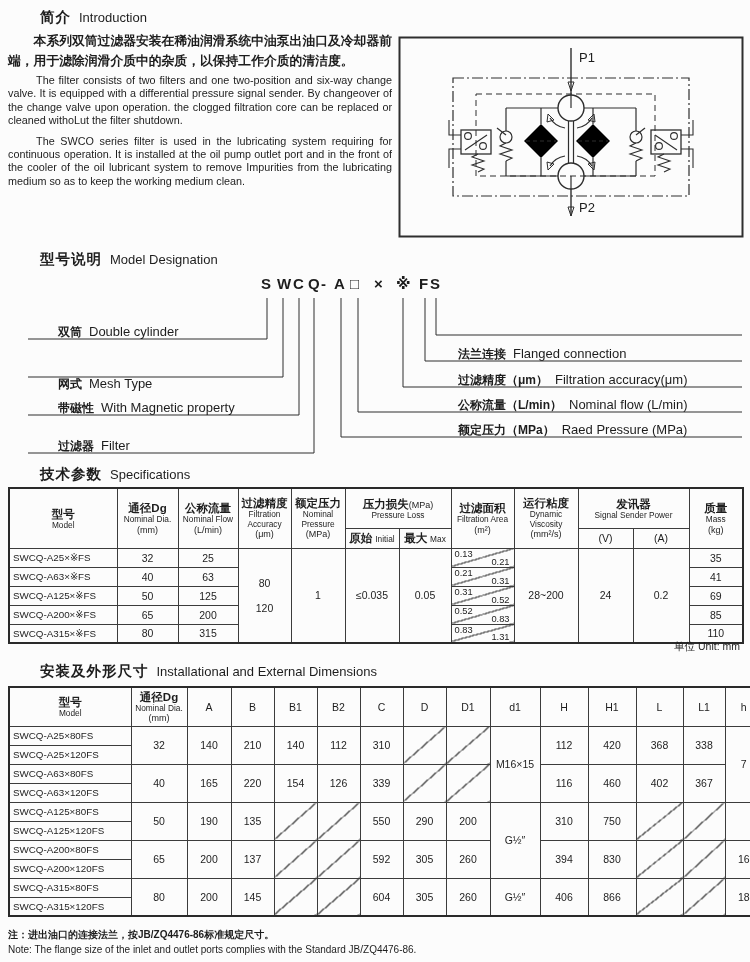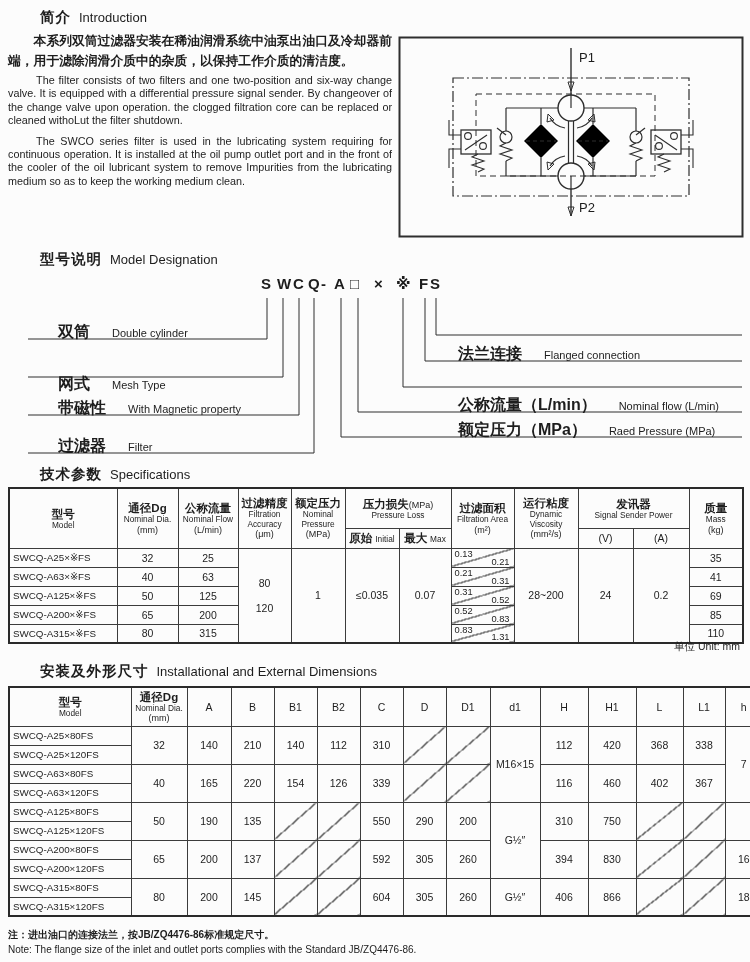--- a/index.html
+++ b/index.html
@@ -17,22 +17,22 @@
   .sec-title .en { font-size:13px; font-weight:400; margin-left:8px; }
   
   .zh-par { font-size:12.8px; line-height:19.5px; font-weight:600; text-align:justify; text-indent:2em; }
   .en-par { font-size:10.8px; line-height:13.4px; text-align:justify; text-indent:2.6em; }
   
   .schematic { position:absolute; left:398px; top:36px; width:346px; height:202px; }
   .schematic svg { display:block; }
   
   .code-char { position:absolute; top:30px; font-size:15px; font-weight:600; letter-spacing:0; }
   .md-label { position:absolute; white-space:nowrap; }
-  .md-label .zh { font-size:16px; font-weight:700; }
-  .md-label .en { font-size:11px; margin-left:22px; }
+  .md-label .zh { font-size:12px; font-weight:700; }
+  .md-label .en { font-size:13px; margin-left:7px; }
   
   table { border-collapse:collapse; table-layout:fixed; width:734px; }
   .dtable { position:absolute; left:8px; }
   td,th { border:1px solid #3c3c3c; text-align:center; vertical-align:middle;
           font-size:10.5px; font-weight:400; overflow:hidden; padding:0 1px; }
   .dtable { border:2px solid #2a2a2a; }
   td.model { text-align:left; padding-left:3px; font-size:9.8px; white-space:nowrap; }
   .h-zh { font-size:11.5px; font-weight:700; line-height:14px; }
   .h-en { font-size:8.3px; line-height:9.5px; }
   .h-unit { font-size:9px; line-height:11px; }
@@ -193,20 +193,23 @@
   <div class="md-label" style="left:58px; top:153px;">
     <span class="zh">带磁性</span><span class="en">With Magnetic property</span>
   </div>
   <div class="md-label" style="left:58px; top:191px;">
     <span class="zh">过滤器</span><span class="en">Filter</span>
   </div>
 
   <div class="md-label" style="left:458px; top:99px;">
     <span class="zh">法兰连接</span><span class="en">Flanged connection</span>
   </div>
+  <div class="md-label" style="left:458px; top:125px;">
+    <span class="zh">过滤精度（μm）</span><span class="en">Filtration accuracy(μm)</span>
+  </div>
   <div class="md-label" style="left:458px; top:150px;">
     <span class="zh">公称流量（L/min）</span><span class="en">Nominal flow (L/min)</span>
   </div>
   <div class="md-label" style="left:458px; top:175px;">
     <span class="zh">额定压力（MPa）</span><span class="en">Raed Pressure (MPa)</span>
   </div>
 </div>
 
 <div class="sec-title" style="top:465px;">
   <span class="zh">技术参数</span><span class="en">Specifications</span>
@@ -288,21 +291,21 @@
     <td>32</td>
     <td>25</td>
     <td rowspan="5">
       <div class="stack2">
         <span>80</span>
         <span>120</span>
       </div>
     </td>
     <td rowspan="5">1</td>
     <td rowspan="5">≤0.035</td>
-    <td rowspan="5">0.07</td>
+    <td rowspan="5">0.05</td>
     <td class="diag">
           <span class="tl">0.13</span>
           <span class="br">0.21</span>
         </td>
     <td rowspan="5">28~200</td>
     <td rowspan="5">24</td>
     <td rowspan="5">0.2</td>
     <td>35</td>
   </tr>
   <tr style="height:19px;">

